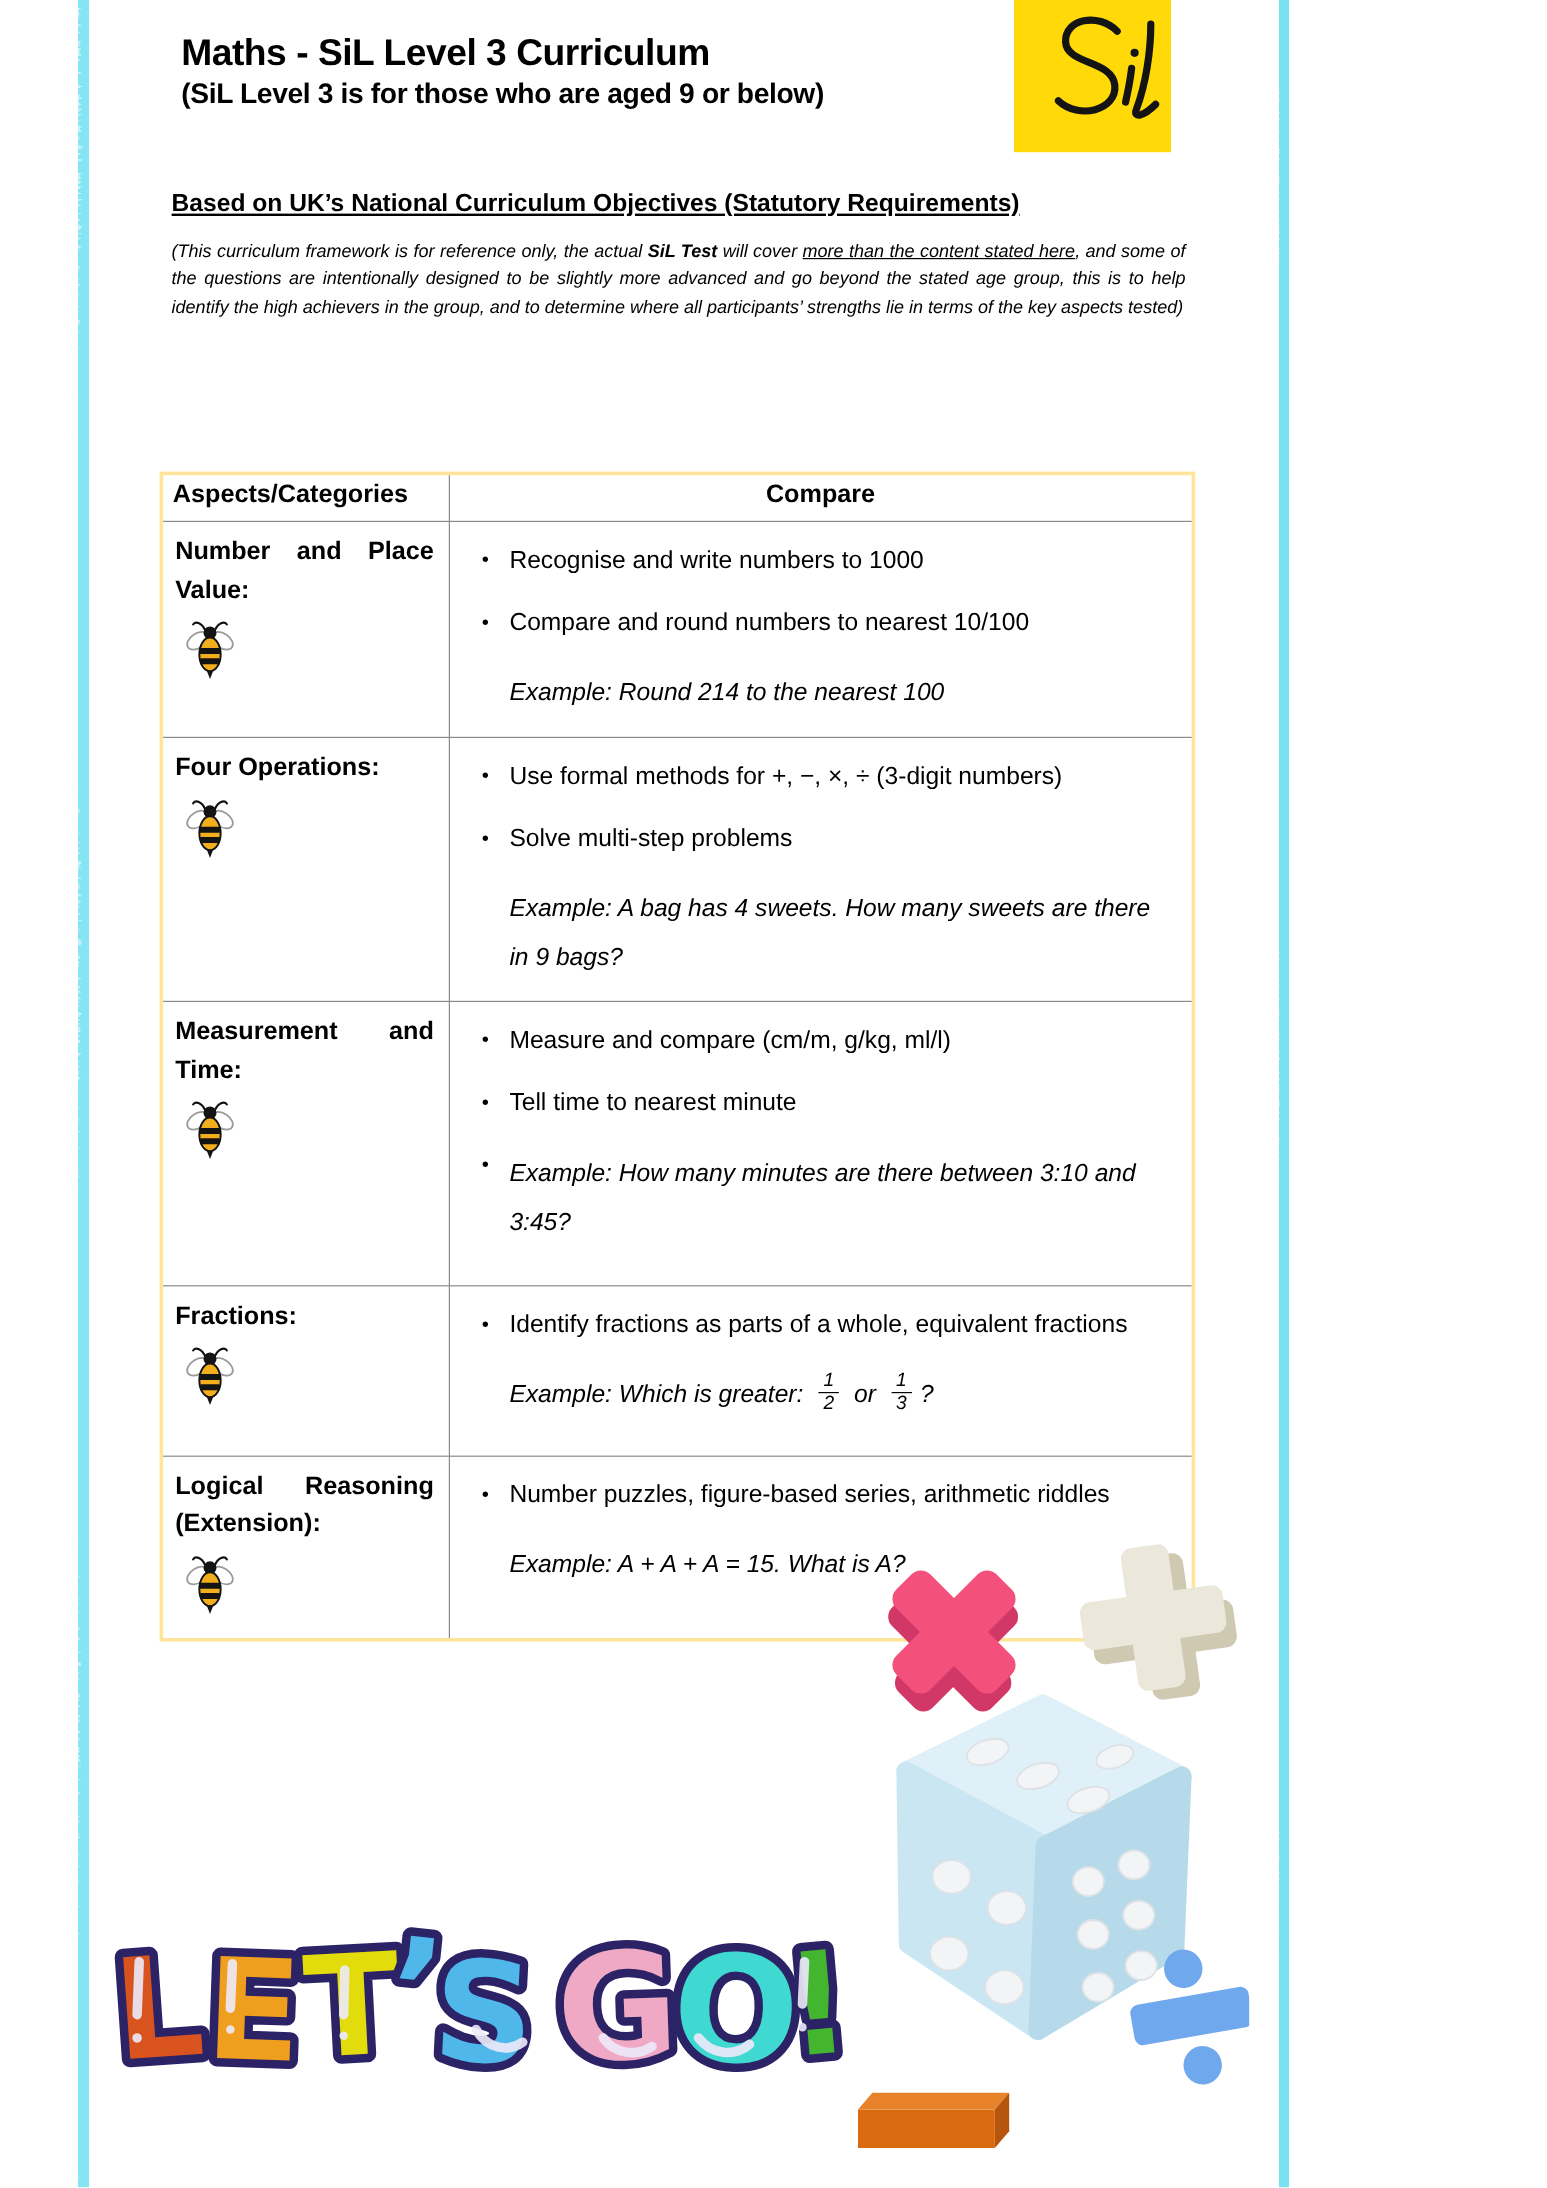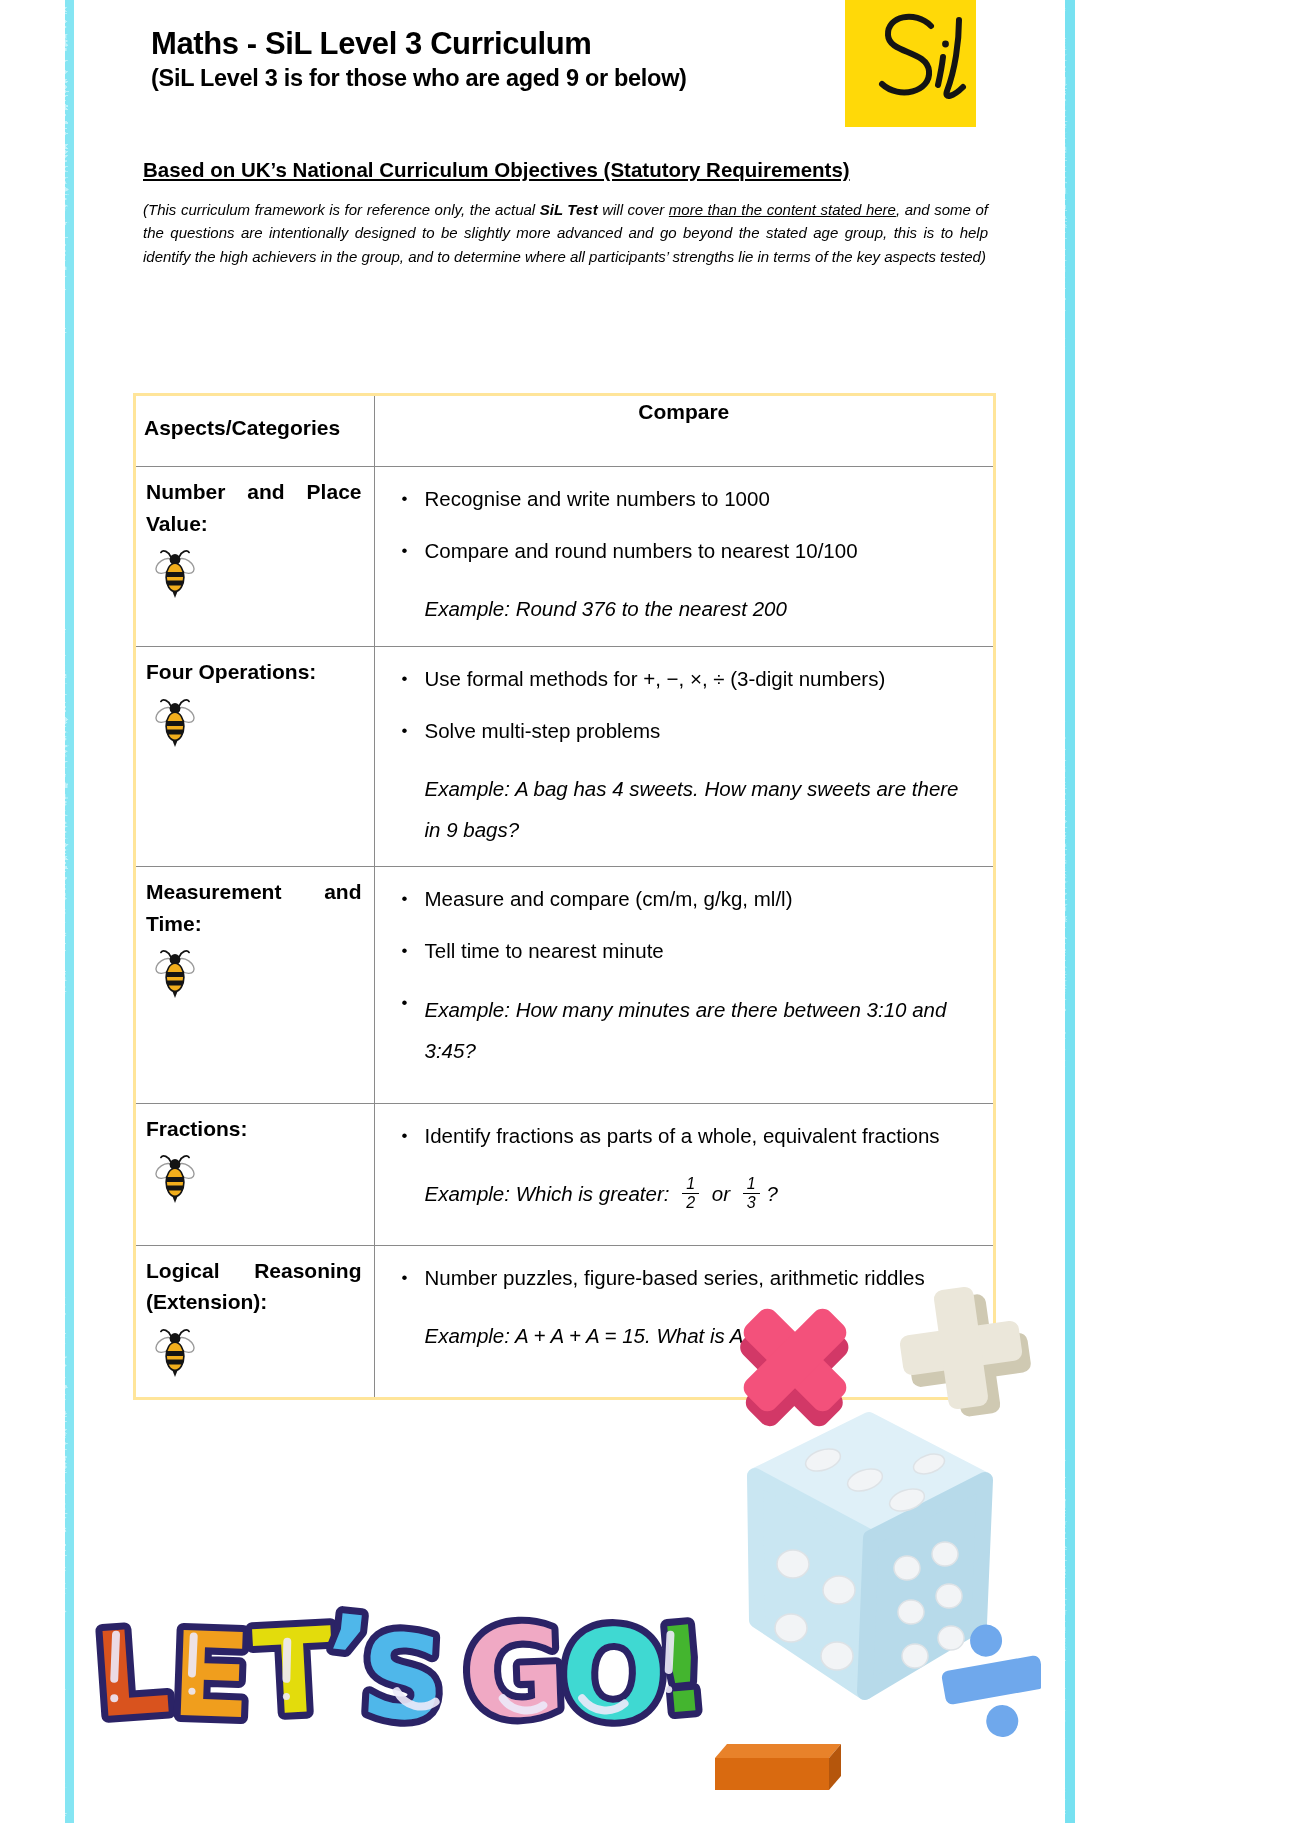--- a/index.html
+++ b/index.html
@@ -19,21 +19,21 @@
   
   .intro{position:absolute;left:143px;top:158px;width:845px;}
   .intro h3{margin:0 0 16px;font-size:20.5px;font-weight:bold;text-decoration:underline;}
   .intro p{margin:0;font-style:italic;font-size:15px;line-height:1.55;text-align:justify;}
   .intro p .u{text-decoration:underline;}
   .intro p b{font-weight:bold;}
   
   .tbl-wrap{position:absolute;left:133px;top:393px;width:857px;border:3px solid #FFE59A;background:#fff;}
   table.cur{border-collapse:collapse;border-style:hidden;table-layout:fixed;width:100%;}
   table.cur td,table.cur th{border:1.5px solid #8a8a8a;vertical-align:top;}
-  th.h-cat{width:238px;text-align:left;padding:20px 8px;font-size:21px;height:30px;}
+  th.h-cat{width:238px;text-align:left;padding:4px 8px;font-size:21px;height:30px;}
   th.h-det{text-align:center;padding:4px 8px;font-size:21px;}
   td.cat{padding:9px 12px 6px 10px;font-weight:bold;font-size:21px;line-height:1.5;text-align:justify;}
   td.cat .bee{display:block;width:46px;height:52px;margin:8px 0 0 6px;}
   td.det{padding:10px 10px 8px 10px;font-size:20.5px;line-height:1.35;}
   .item{display:flex;margin:8px 0 24px;}
   .item .bullet{flex:none;width:40px;text-align:center;font-size:17px;line-height:1.6;}
   .item .itext{flex:1;padding-right:6px;}
   .item .itext.ital{font-style:italic;line-height:2.0;}
   .example{font-style:italic;margin:24px 6px 8px 40px;line-height:2.0;}
   .frac{display:inline-flex;flex-direction:column;align-items:center;vertical-align:middle;
@@ -121,21 +121,21 @@
       </td>
       <td class="det">
         <div class="item">
               <span class="bullet">•</span>
               <span class="itext">Recognise and write numbers to 1000</span>
             </div>
         <div class="item">
               <span class="bullet">•</span>
               <span class="itext">Compare and round numbers to nearest 10/100</span>
             </div>
-        <div class="example">Example: Round 376 to the nearest 200</div>
+        <div class="example">Example: Round 214 to the nearest 100</div>
       </td>
     </tr>
 
     <tr style="height:205px">
       <td class="cat">
         <span>Four Operations:</span>
         <svg class="bee" viewBox="0 0 40 48">
               <use href="#bee"></use>
             </svg>
       </td>

